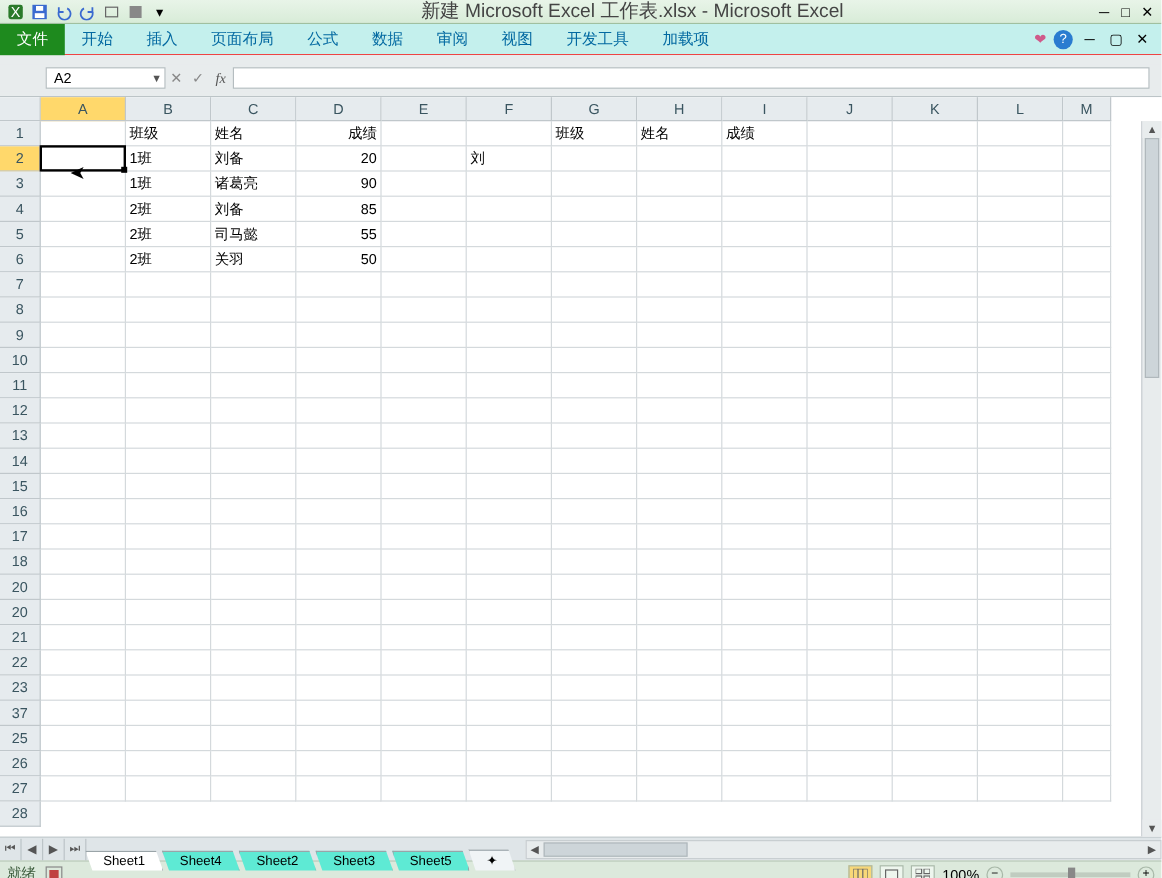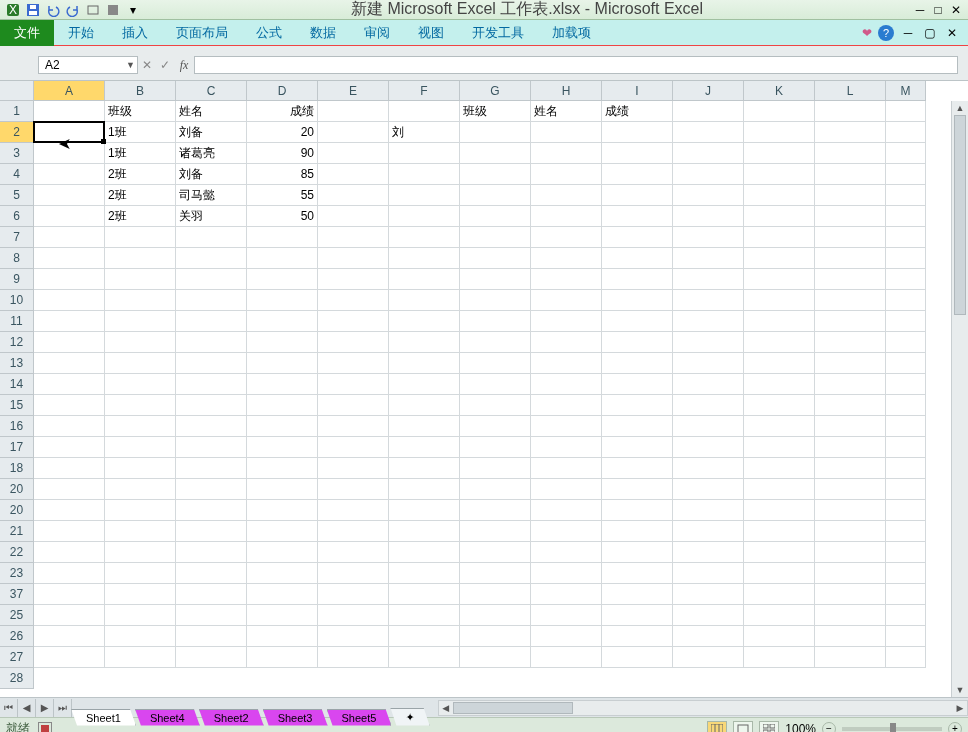--- a/index.html
+++ b/index.html
@@ -51,21 +51,21 @@
 .vscroll { position:absolute; right:0; top:20px; width:17px; bottom:0; background:#e8eced; border-left:1px solid #c8ced1; }
 .vscroll .thumb { position:absolute; left:2px; right:2px; top:14px; height:200px; background:#cdd5d9; border:1px solid #b0b8bc; }
 .vscroll .arr { position:absolute; left:0; right:0; height:14px; text-align:center; font-size:9px; color:#555; line-height:14px; background:#e8eced; }
 .vscroll .arr.up{top:0;} .vscroll .arr.dn{bottom:0;}
 
 
 .sheetbar { height:20px; background:#dfe5e8; border-top:1px solid #bcc4c7; display:flex; align-items:center; }
 .navbtns { display:flex; }
 .navbtn { width:18px; height:18px; display:inline-flex;align-items:center;justify-content:center; border-right:1px solid #bcc4c7; color:#555; font-size:10px; cursor:pointer; }
 .sheettabs { display:flex; align-items:flex-end; height:34px; }
-.stab { padding:2px 10px; border:1px solid #9aa4a8; border-bottom:none; background:#d946ef; margin-left:-1px; font-size:11px; cursor:pointer; position:relative; top:1px; clip-path: polygon(0 0, calc(100% - 6px) 0, 100% 100%, 6px 100%); padding-left:14px; padding-right:14px; }
+.stab { padding:2px 10px; border:1px solid #9aa4a8; border-bottom:none; background:#5eead4; margin-left:-1px; font-size:11px; cursor:pointer; position:relative; top:1px; clip-path: polygon(0 0, calc(100% - 6px) 0, 100% 100%, 6px 100%); padding-left:14px; padding-right:14px; }
 .stab.active { background:#fff; z-index:2; }
 .stab.new { background:#f0f4f6; }
 .hscroll { flex:1; margin-left:8px; height:16px; background:#e8eced; border:1px solid #c8ced1; position:relative; }
 .hscroll .thumb { position:absolute; left:14px; width:120px; top:1px; bottom:1px; background:#cdd5d9; border:1px solid #b0b8bc; }
 .hscroll .arr { position:absolute; top:0; bottom:0; width:14px; text-align:center; font-size:9px; line-height:14px; color:#555; }
 .hscroll .arr.l{left:0;} .hscroll .arr.r{right:0;}
 
 
 .statusbar { height:22px; background:#dce9dc; border-top:1px solid #b8c8b8; display:flex; align-items:center; padding:0 6px; }
 .statusbar .ready { color:#3a5a3a; }

